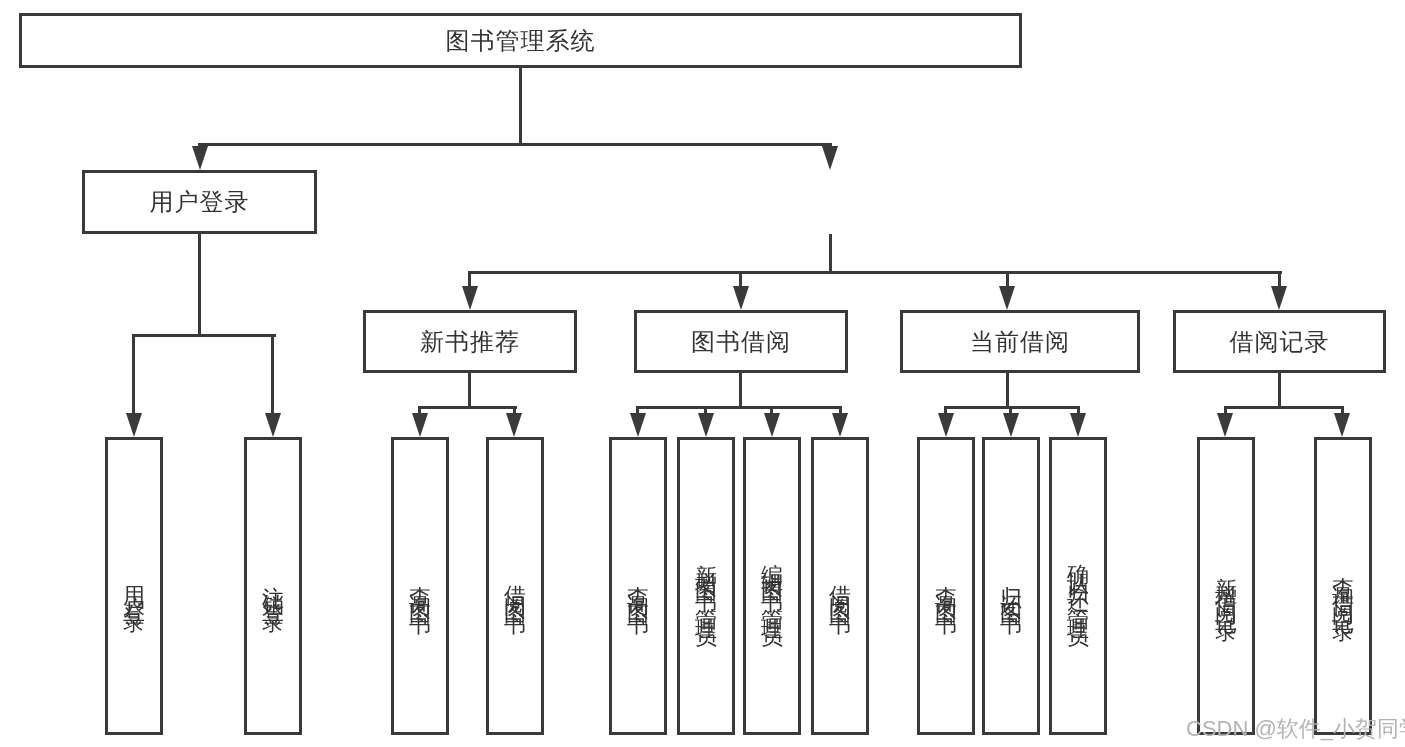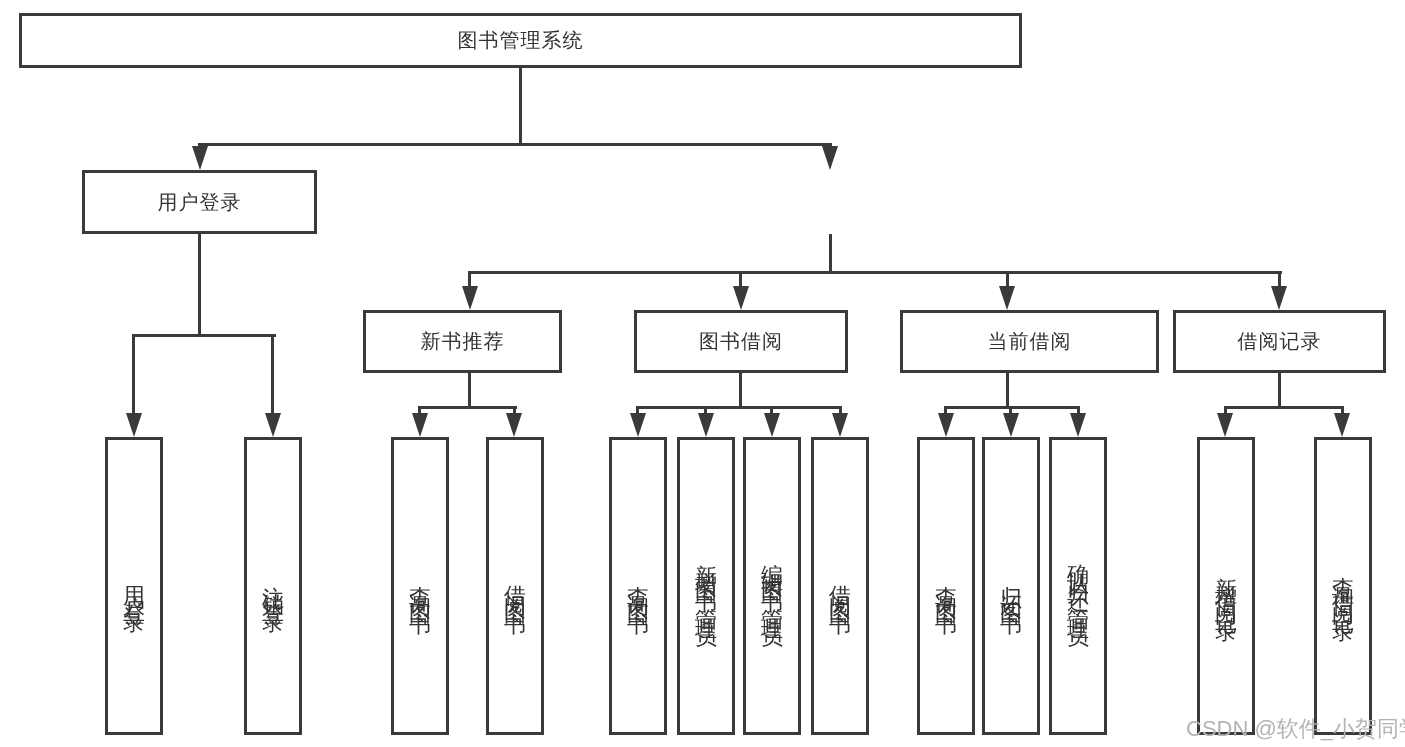--- a/index.html
+++ b/index.html
@@ -18,21 +18,21 @@
     overflow:hidden;
   }
   
   .box{
     position:absolute;
     box-sizing:border-box;
     border:3px solid var(--line);
     background:var(--background);
     display:flex;align-items:center;justify-content:center;
   }
-  .lbl{font-size:20px;letter-spacing:1px;color:var(--text);}
+  .lbl{font-size:24px;letter-spacing:1px;color:var(--text);}
   
   .vbox{
     position:absolute;
     top:437px;width:58px;height:298px;
     box-sizing:border-box;
     border:3px solid var(--line);
     background:var(--background);
     display:flex;align-items:center;justify-content:center;
   }
   .vlbl{
@@ -98,27 +98,27 @@
     <div class="vl" style="left:468px;top:271px;height:18px"></div>
     <div class="vl" style="left:739px;top:271px;height:18px"></div>
     <div class="vl" style="left:1006px;top:271px;height:18px"></div>
     <div class="vl" style="left:1278px;top:271px;height:18px"></div>
     <div class="ar" style="left:462px;top:286px"></div>
     <div class="ar" style="left:733px;top:286px"></div>
     <div class="ar" style="left:999px;top:286px"></div>
     <div class="ar" style="left:1271px;top:286px"></div>
   </div>
 
-  <div class="box" style="left:363px;top:310px;width:199px;height:63px">
+  <div class="box" style="left:363px;top:310px;width:214px;height:63px">
     <span class="lbl">新书推荐</span>
   </div>
   <div class="box" style="left:634px;top:310px;width:214px;height:63px">
     <span class="lbl">图书借阅</span>
   </div>
-  <div class="box" style="left:900px;top:310px;width:259px;height:63px">
+  <div class="box" style="left:900px;top:310px;width:240px;height:63px">
     <span class="lbl">当前借阅</span>
   </div>
   <div class="box" style="left:1173px;top:310px;width:213px;height:63px">
     <span class="lbl">借阅记录</span>
   </div>
 
   <div>
     <div class="vl" style="left:468px;top:373px;height:35px"></div>
     <div class="hl" style="left:418px;top:406px;width:99px"></div>
     <div class="vl" style="left:418px;top:406px;height:10px"></div>

